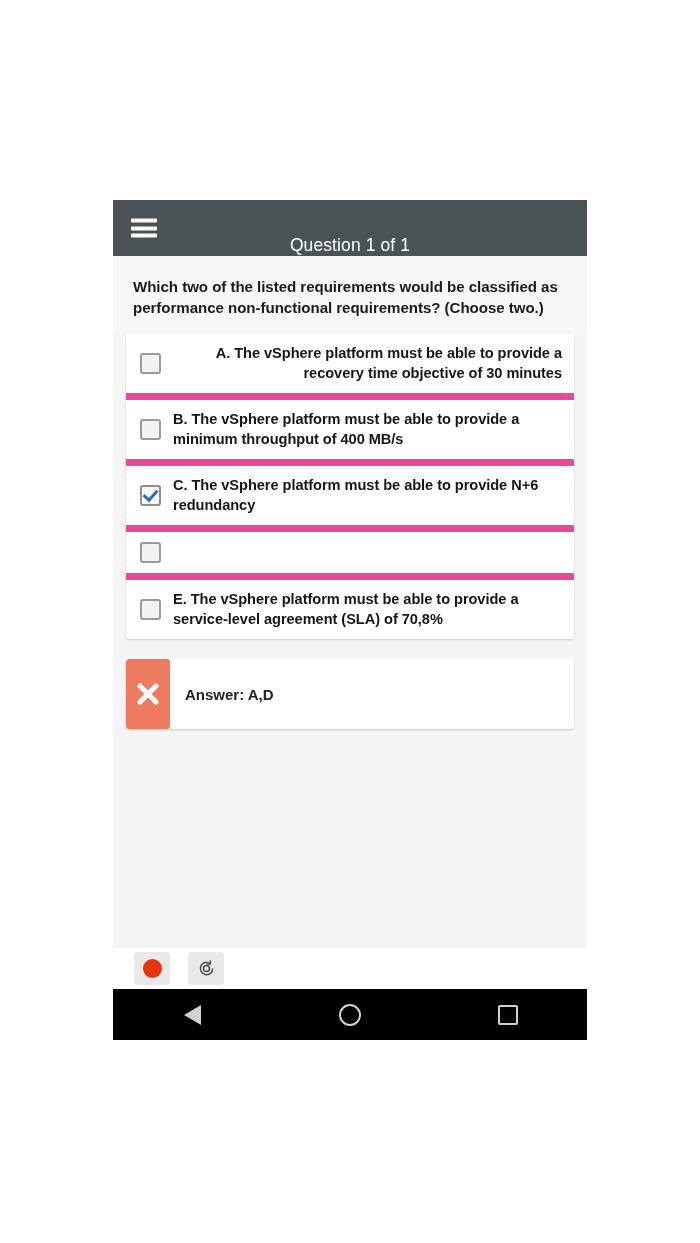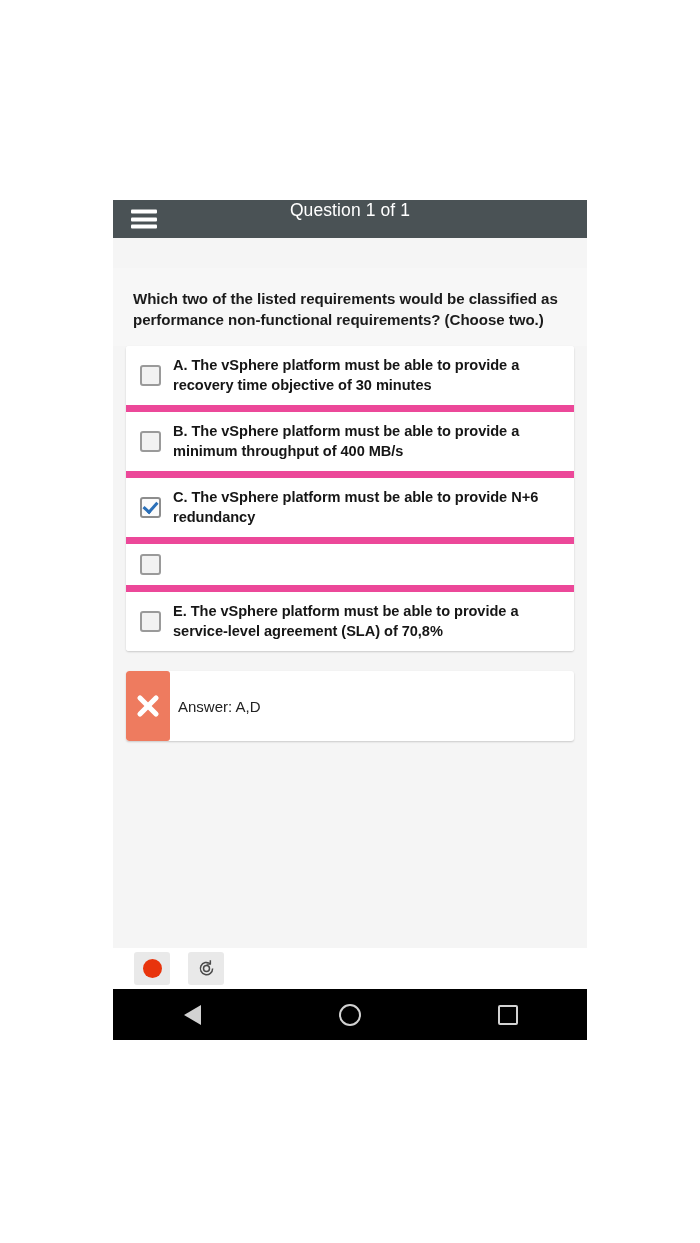--- a/index.html
+++ b/index.html
@@ -27,24 +27,24 @@
     top: 200px;
     width: 474px;
     height: 840px;
     background: #f5f5f5;
     overflow: hidden;
   }
 
   
   #appbar {
     position: relative;
-    height: 38px;
+    height: 56px;
     background: #4a5255;
     display: flex;
-    align-items: flex-start;
+    align-items: flex-end;
   }
   #hamburger {
     position: absolute;
     left: 18px;
     top: 50%;
     transform: translateY(-50%);
     width: 26px;
     height: 19px;
     display: flex;
     flex-direction: column;
@@ -71,21 +71,20 @@
   #content {
     height: 790px;
     position: relative;
     background: #f5f5f5;
   }
 
   
   #question-block {
     padding: 20px 18px 16px 20px;
     background: #f7f7f7;
-    margin-top: 30px;
   }
   #question-text {
     font-size: 15.1px;
     font-weight: bold;
     color: #1b1b1b;
     line-height: 21px;
     letter-spacing: -0.05px;
   }
 
   
@@ -97,21 +96,21 @@
     overflow: hidden;
   }
   .option-row {
     display: flex;
     align-items: center;
     padding: 10px 12px 10px 10px;
     border-top: 7px solid #ec4899;
     cursor: pointer;
     background: #ffffff;
   }
-  .option-row:first-child { border-top: none; }
+  .option-row:first-child { border-top: none; text-align: right; }
 
   .checkbox {
     flex: 0 0 auto;
     width: 21px;
     height: 21px;
     border: 2px solid #9a9a9a;
     border-radius: 3px;
     background: #f2f2f2;
     margin-right: 12px;
     margin-left: 4px;
@@ -159,23 +158,23 @@
     border-radius: 3px;
     display: flex;
     align-items: center;
     justify-content: center;
   }
   #answer-status svg { display: block; }
   #answer-text {
     flex: 1 1 auto;
     display: flex;
     align-items: center;
-    padding-left: 8px;
+    padding-left: 15px;
     font-size: 15px;
-    font-weight: 400;
+    font-weight: 700;
     color: #222222;
   }
 
   
   #try-again {
     position: absolute;
     left: 0;
     bottom: 0;
     width: 474px;
     height: 54px;

